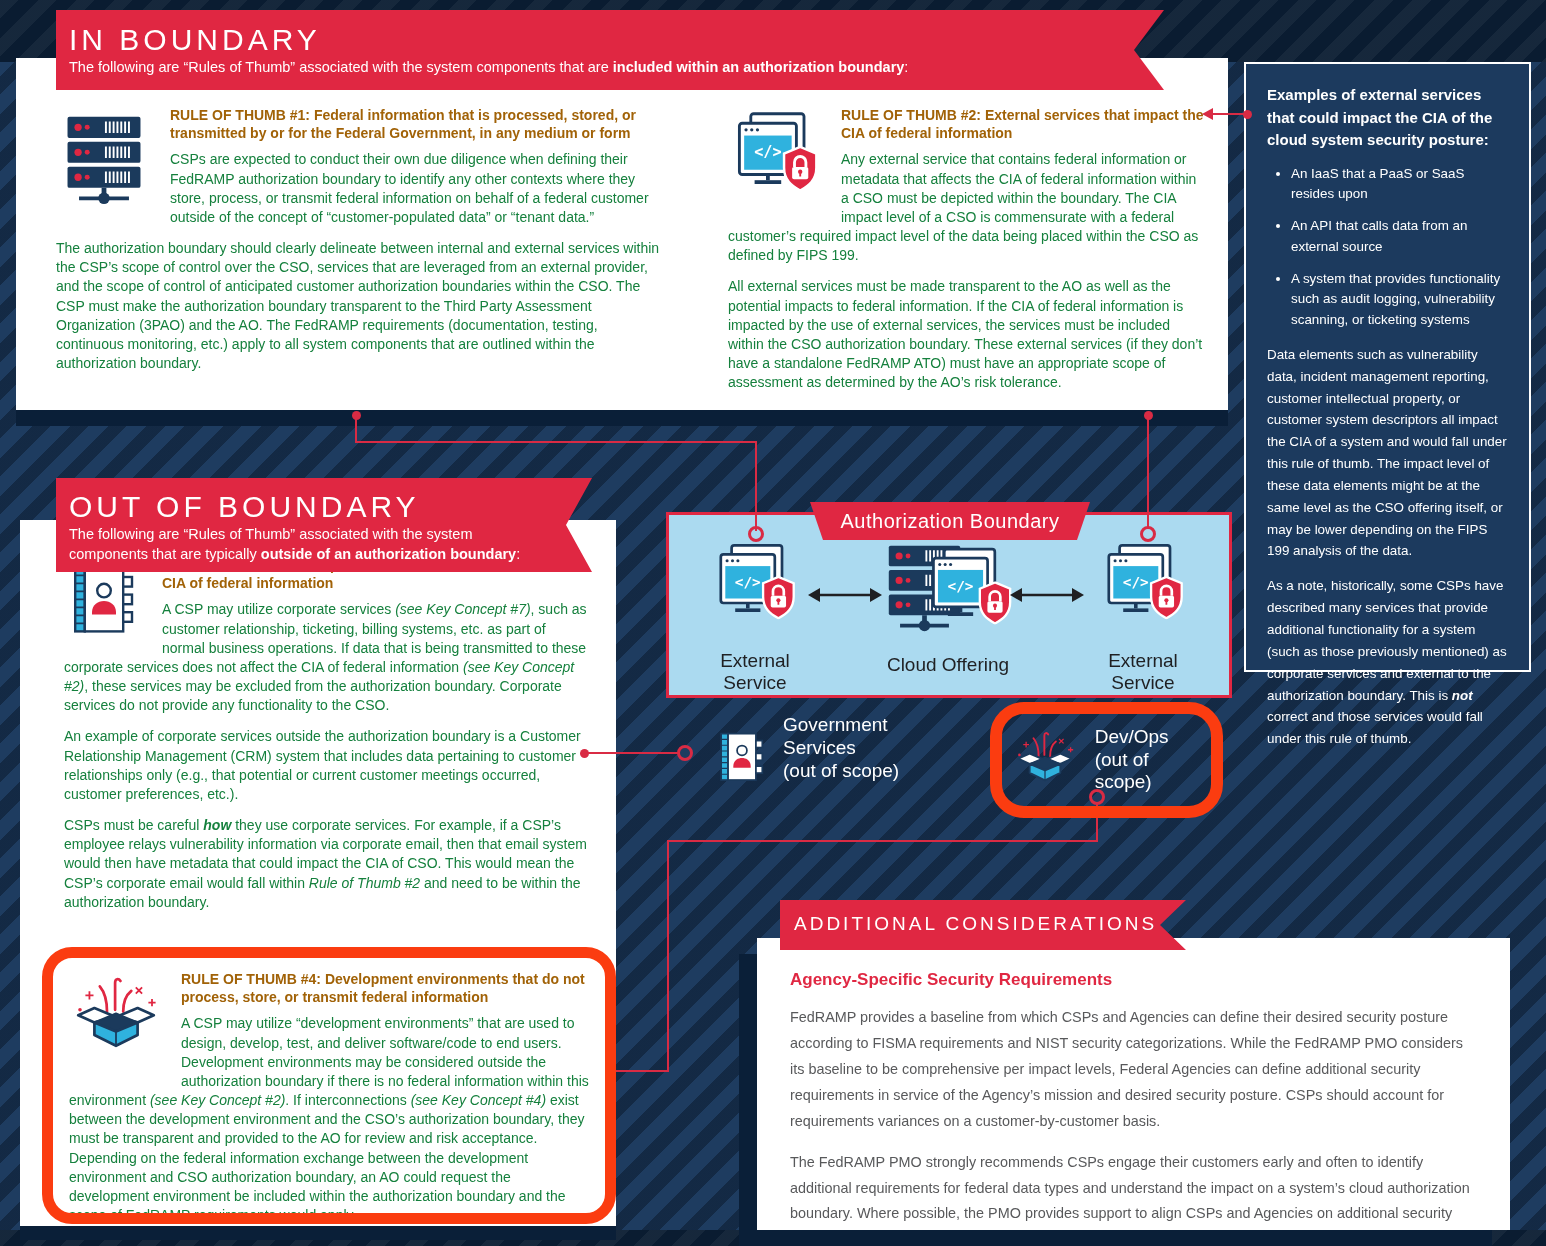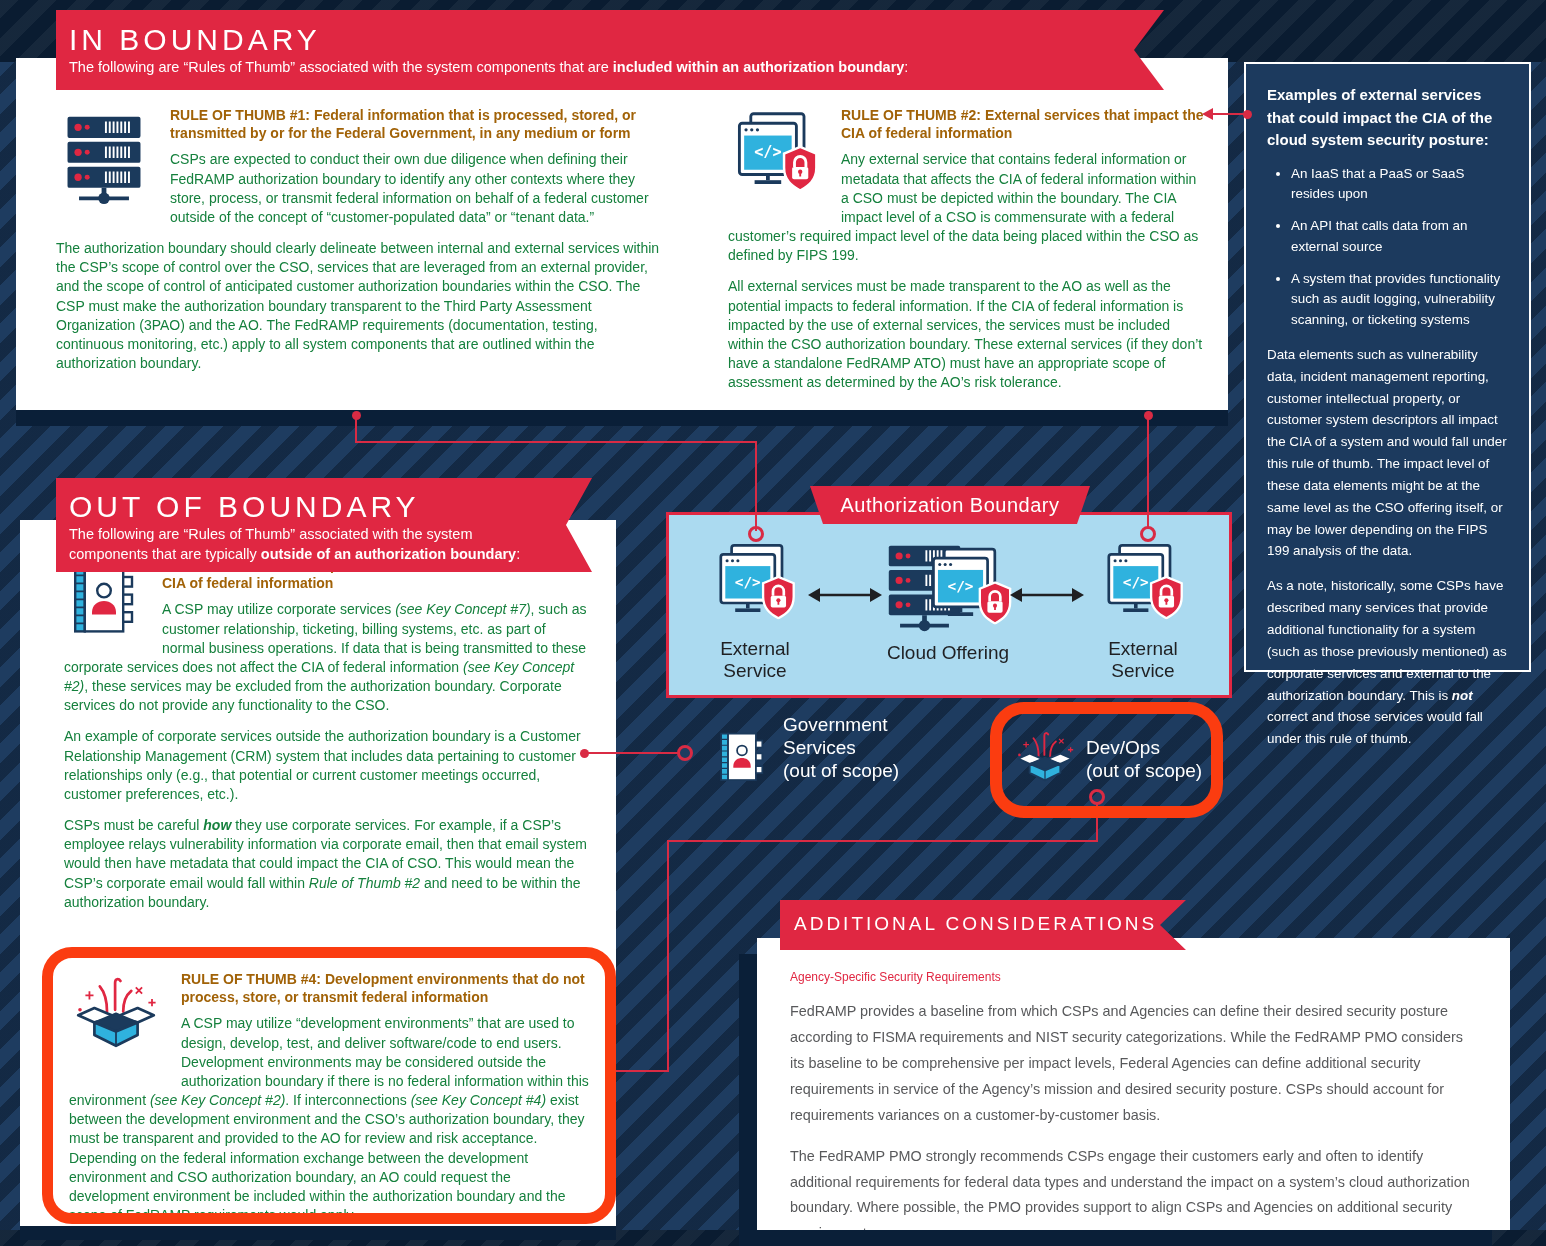--- a/index.html
+++ b/index.html
@@ -40,34 +40,34 @@
 
   .sidebar{ position:absolute; left:1244px; top:62px; width:287px; height:610px; z-index:10;
     background:#1c3a5e; border:2px solid #fff; color:#fff; padding:20px 19px 0 21px; }
   .sidebar h4{ font-size:15px; line-height:1.5; font-weight:bold; }
   .sidebar ul{ margin:12px 0 2px 24px; }
   .sidebar li{ font-size:13.4px; line-height:1.55; margin-bottom:11px; }
   .sidebar p{ font-size:13.4px; line-height:1.63; margin-top:13px; }
 
   .blue-box{ position:absolute; left:666px; top:512px; width:566px; height:186px; z-index:15;
     background:#abdaf0; border:3px solid #e02742; }
-  .ribbon-auth{ left:810px; top:486px; width:280px; height:38px; text-align:center;
+  .ribbon-auth{ left:810px; top:502px; width:280px; height:38px; text-align:center;
     font-size:20px; letter-spacing:.5px; line-height:38px; z-index:21;
     clip-path:polygon(0 0,100% 0,calc(100% - 13px) 100%,13px 100%); }
   .node{ position:absolute; text-align:center; z-index:16; }
-  .node .nlabel{ font-size:19px; line-height:1.18; color:#1f2023; margin-top:4px; }
+  .node .nlabel{ font-size:19px; line-height:1.18; color:#1f2023; margin-top:16px; }
   .arrow{ position:absolute; z-index:16; }
 
   .devops-box{ position:absolute; left:990px; top:702px; width:233px; height:116px; z-index:15;
-    border:12px solid #fb3c10; border-radius:34px; display:flex; align-items:center; padding:0 6px 0 10px; gap:8px;}
+    border:12px solid #fb3c10; border-radius:34px; display:flex; align-items:center; padding:0 6px 0 10px; gap:20px;}
   .out-label{ color:#fff; font-size:19px; line-height:1.2; }
   .corp-icon{ position:absolute; left:713px; top:726px; z-index:15; }
   .corp-label{ position:absolute; left:783px; top:714px; z-index:15; }
 
-  .add-h{ color:#e02742; font-size:12px; font-weight:normal; margin:12px 0 2px 0; }
+  .add-h{ color:#e02742; font-size:17px; font-weight:bold; margin:12px 0 2px 0; }
   .panel-add p{ color:#58595b; font-size:14.4px; line-height:1.8; margin-top:15px; }
 
   
   .cline{ position:absolute; background:#d92b44; z-index:16; }
   .cline.under{ z-index:14; }
   .cdot { position:absolute; width:9px; height:9px; border-radius:50%; background:#d92b44; z-index:16; }
   .cring{ position:absolute; width:16px; height:16px; border-radius:50%; border:3.5px solid #d92b44; background:transparent; z-index:17; }
   .ctri { position:absolute; width:0; height:0; border-top:6px solid transparent; border-bottom:6px solid transparent; border-right:11px solid #d92b44; z-index:16; }
 </style>
 </head>

